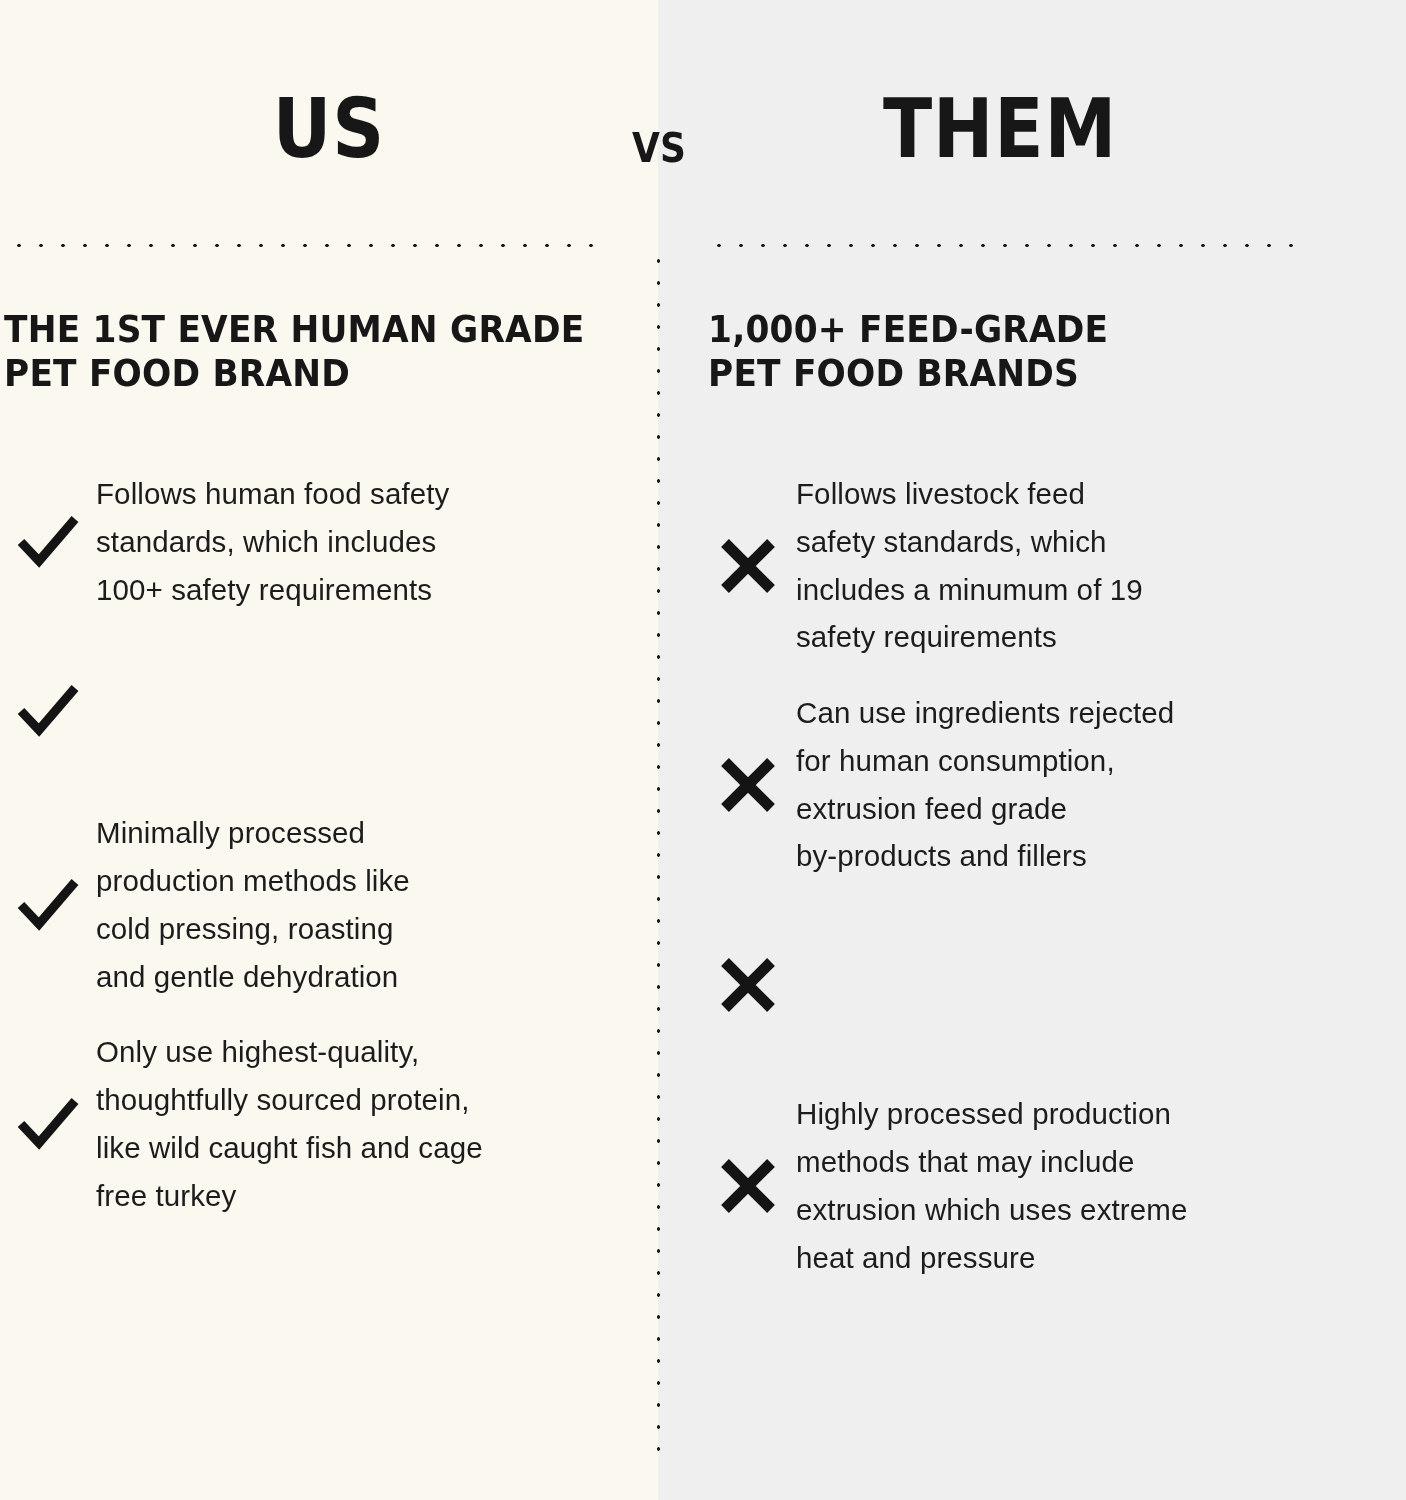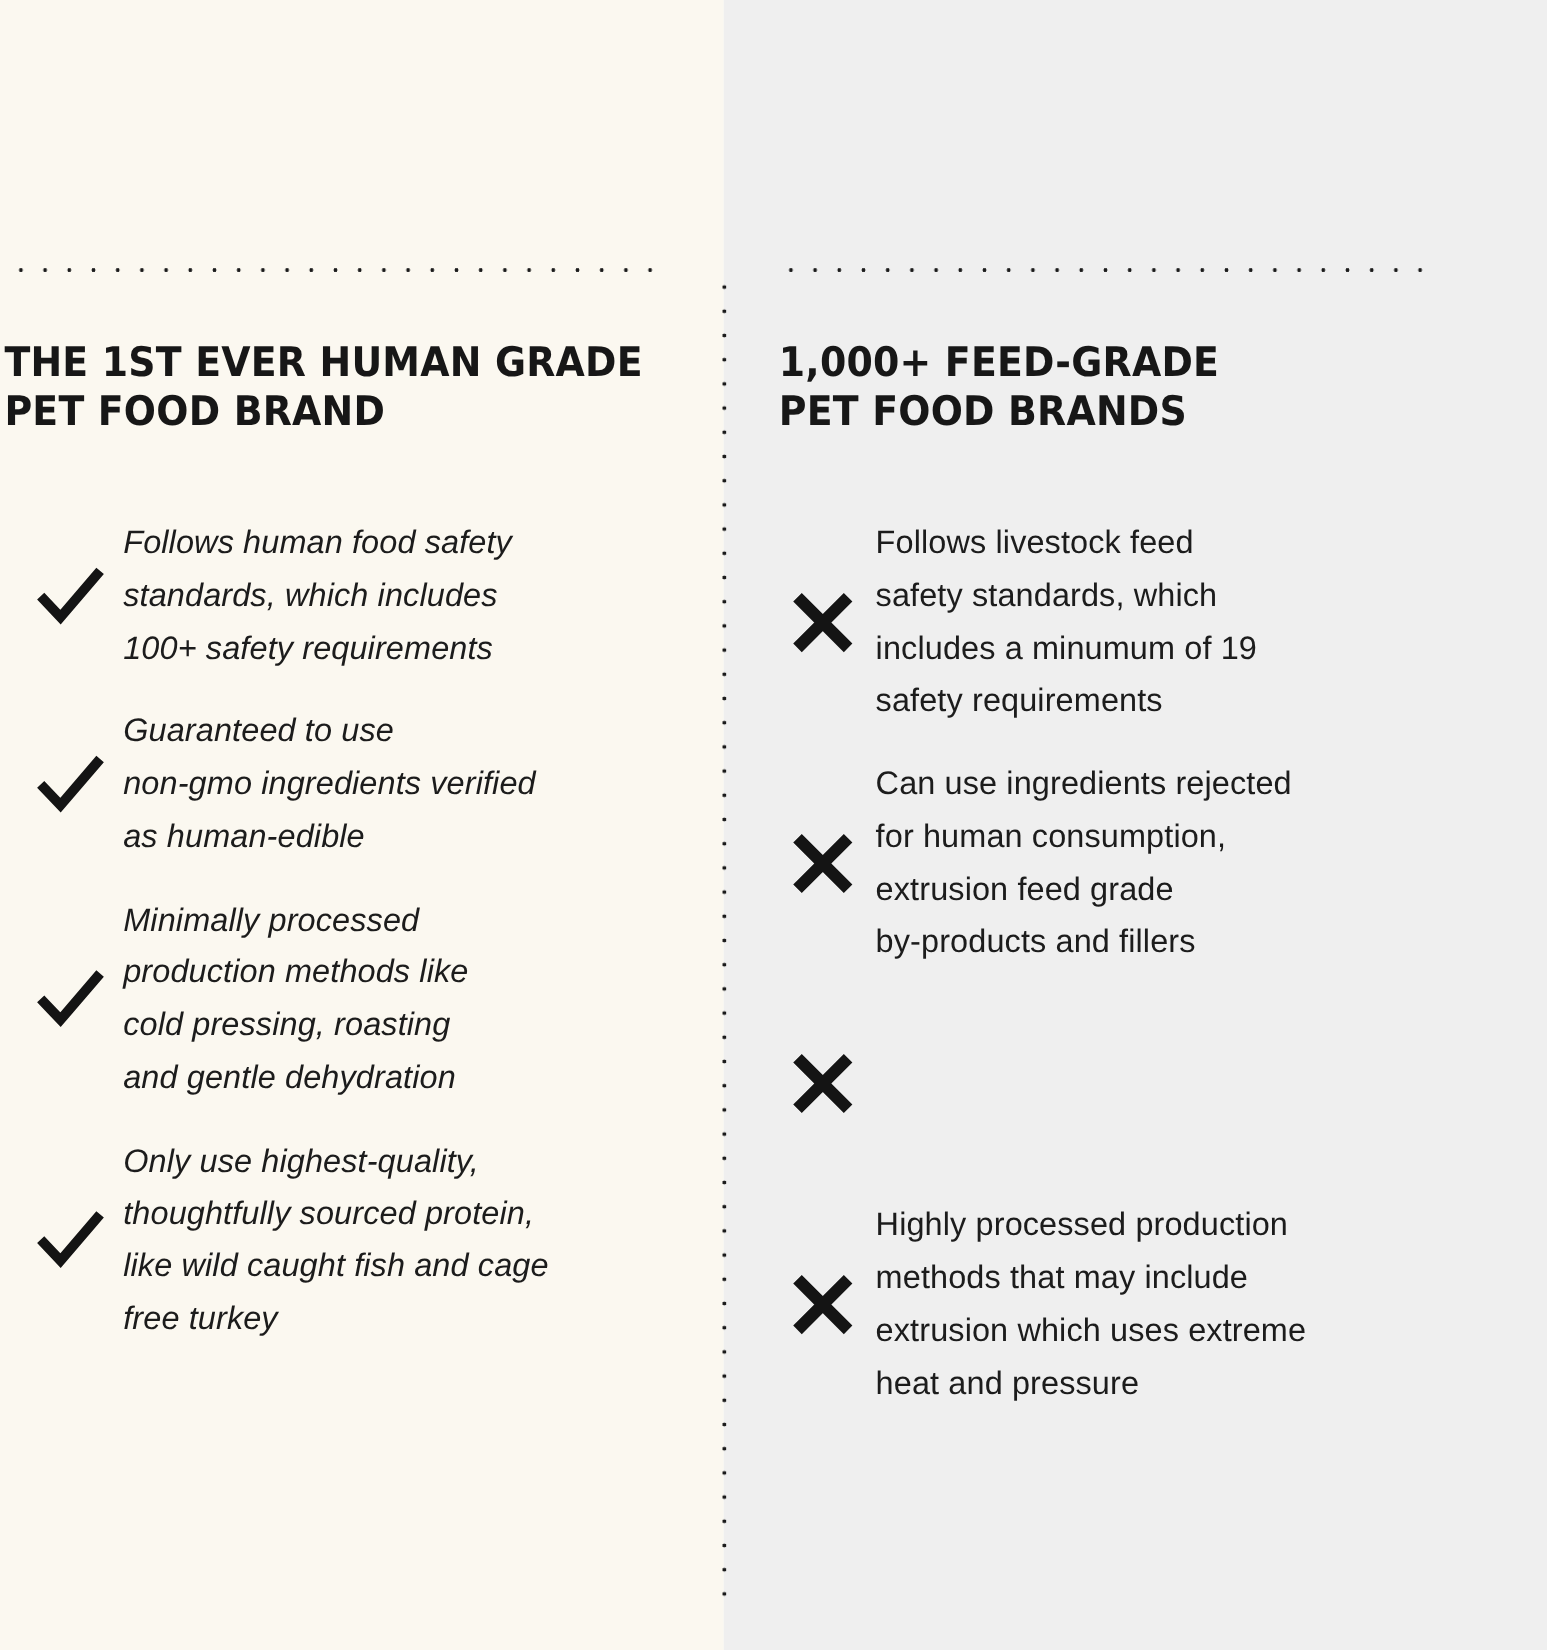--- a/index.html
+++ b/index.html
@@ -124,21 +124,21 @@
     white-space: pre-line;
   }
   .sec-title.left { left: 4px; top: 308px; width: 640px; }
   .sec-title.right { left: 708px; top: 308px; width: 640px; }
 
   
   .list {
     position: absolute;
     top: 470px;
   }
-  .list.left { left: 16px; width: 630px; font-style: italic; }
+  .list.left { left: 0px; width: 630px; }
   .list.right { left: 700px; width: 700px; }
 
   .item {
     display: flex;
     align-items: center;
     margin-bottom: 28px;
   }
   .list.left .item { min-height: 140px; }
   .list.right .item { min-height: 154px; }
 
@@ -162,20 +162,25 @@
   }
 </style>
 </head>
 <body>
 
 <div class="comparison">
 
   <div class="col col-us"></div>
   <div class="col col-them"></div>
 
+  <div class="head-row">
+    <div class="head-us">US</div>
+    <div class="head-vs">VS</div>
+    <div class="head-them">THEM</div>
+  </div>
 
   <div class="dots-h left"></div>
   <div class="dots-h right"></div>
   <div class="dots-v"></div>
 
   <div class="sec-title left">THE 1ST EVER HUMAN GRADE
 PET FOOD BRAND</div>
   <div class="sec-title right">1,000+ FEED-GRADE
 PET FOOD BRANDS</div>
 
@@ -191,23 +196,20 @@
 standards, which includes
 100+ safety requirements</span>
     </div>
 
     <div class="item">
       <span class="mark">
         <svg width="62" height="56" viewBox="0 0 62 56" aria-hidden="true">
           <path d="M4 28 L22 47 L58 5" fill="none" stroke="#141414" stroke-width="9" stroke-linecap="butt" stroke-linejoin="miter"></path>
         </svg>
       </span>
-      <span class="item-text">Guaranteed to use
-non-gmo ingredients verified
-as human-edible</span>
     </div>
 
     <div class="item">
       <span class="mark">
         <svg width="62" height="56" viewBox="0 0 62 56" aria-hidden="true">
           <path d="M4 28 L22 47 L58 5" fill="none" stroke="#141414" stroke-width="9" stroke-linecap="butt" stroke-linejoin="miter"></path>
         </svg>
       </span>
       <span class="item-text">Minimally processed
 production methods like

